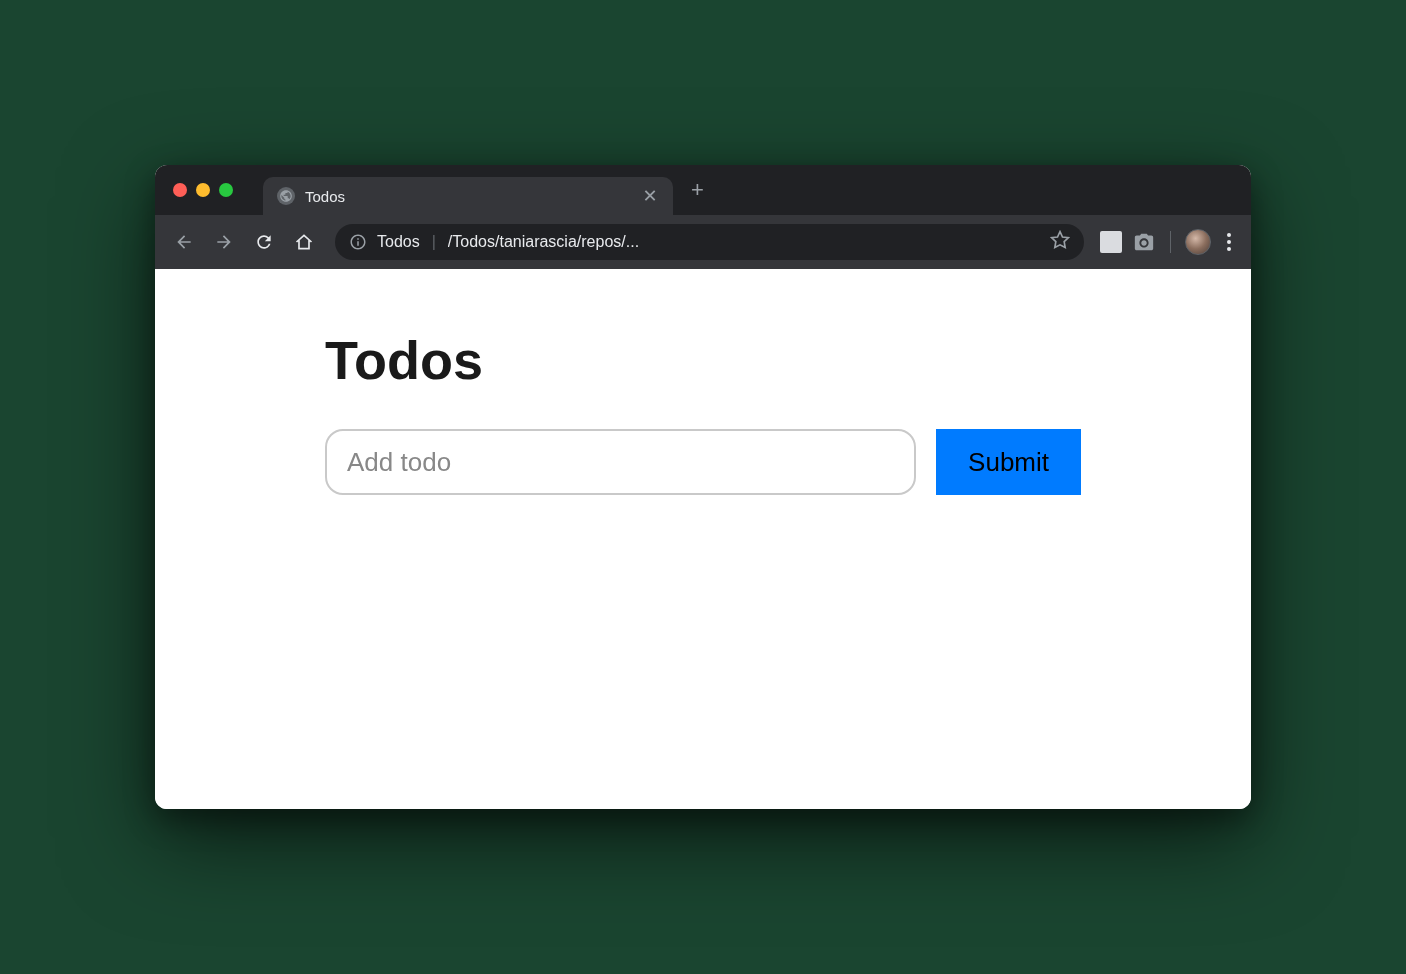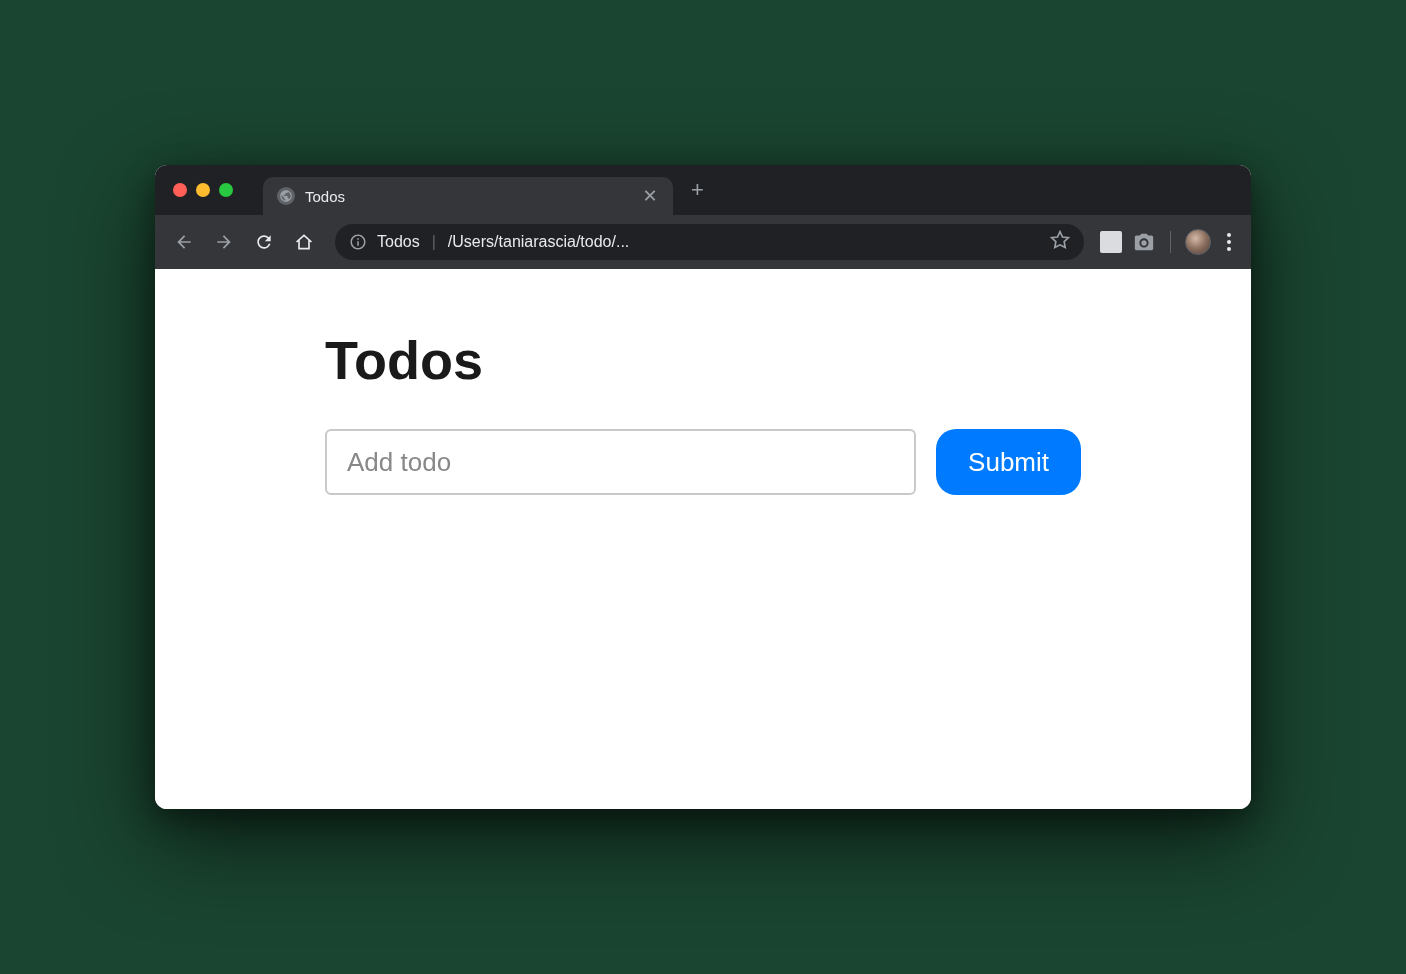--- a/index.html
+++ b/index.html
@@ -215,38 +215,38 @@
     .form-row {
       display: flex;
       gap: 20px;
       align-items: stretch;
     }
     
     .todo-input {
       flex: 1;
       height: 66px;
       border: 2px solid #c9c9c9;
-      border-radius: 6px;
+      border-radius: 18px;
       padding: 0 20px;
       font-size: 26px;
       color: #404040;
       outline: none;
     }
     
     .todo-input::placeholder {
       color: #888;
     }
     
     .submit-btn {
       height: 66px;
       padding: 0 32px;
       background: #007bff;
-      color: #ffffff;
+      color: #000000;
       border: none;
-      border-radius: 20px;
+      border-radius: 0;
       font-size: 26px;
       cursor: pointer;
     }
   </style>
 </head>
 <body>
 
 <div class="browser-window">
 
   <div class="chrome-top">
@@ -290,21 +290,21 @@
     </div>
 
     <div class="address-bar">
       <span class="url-info-icon">
         <svg viewBox="0 0 24 24">
             <path d="M12 2C6.48 2 2 6.48 2 12s4.48 10 10 10 10-4.48 10-10S17.52 2 12 2zm0 18c-4.41 0-8-3.59-8-8s3.59-8 8-8 8 3.59 8 8-3.59 8-8 8zm-1-13h2v2h-2zm0 4h2v6h-2z"></path>
           </svg>
       </span>
       <span class="url-scheme">Todos</span>
       <span class="url-divider">|</span>
-      <span class="url-path">/Users/taniarascia/todo/...</span>
+      <span class="url-path">/Todos/taniarascia/repos/...</span>
       <span class="star-icon">
         <svg viewBox="0 0 24 24">
             <polygon points="12 2 15 8.5 22 9.3 17 14 18.2 21 12 17.8 5.8 21 7 14 2 9.3 9 8.5"></polygon>
           </svg>
       </span>
     </div>
 
     <div class="ext-square"></div>
     <div class="ext-camera">
       <svg viewBox="0 0 24 24">

